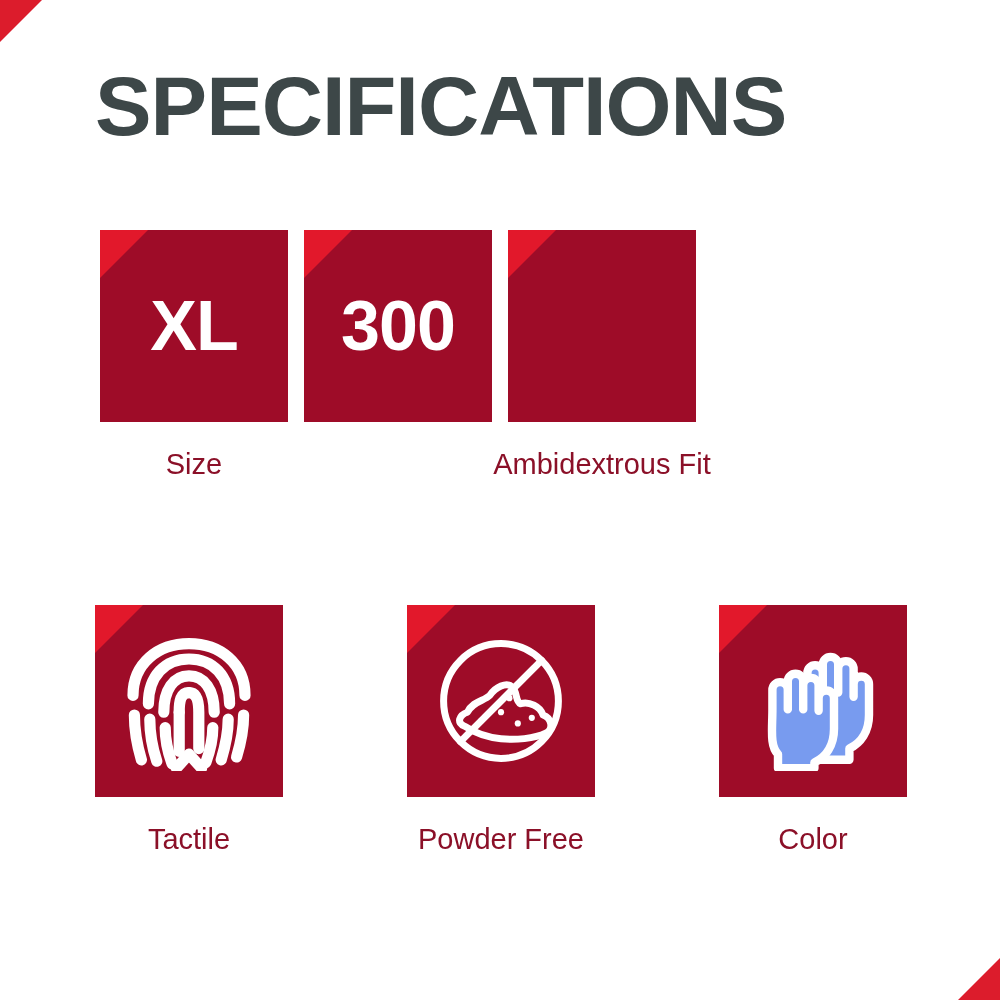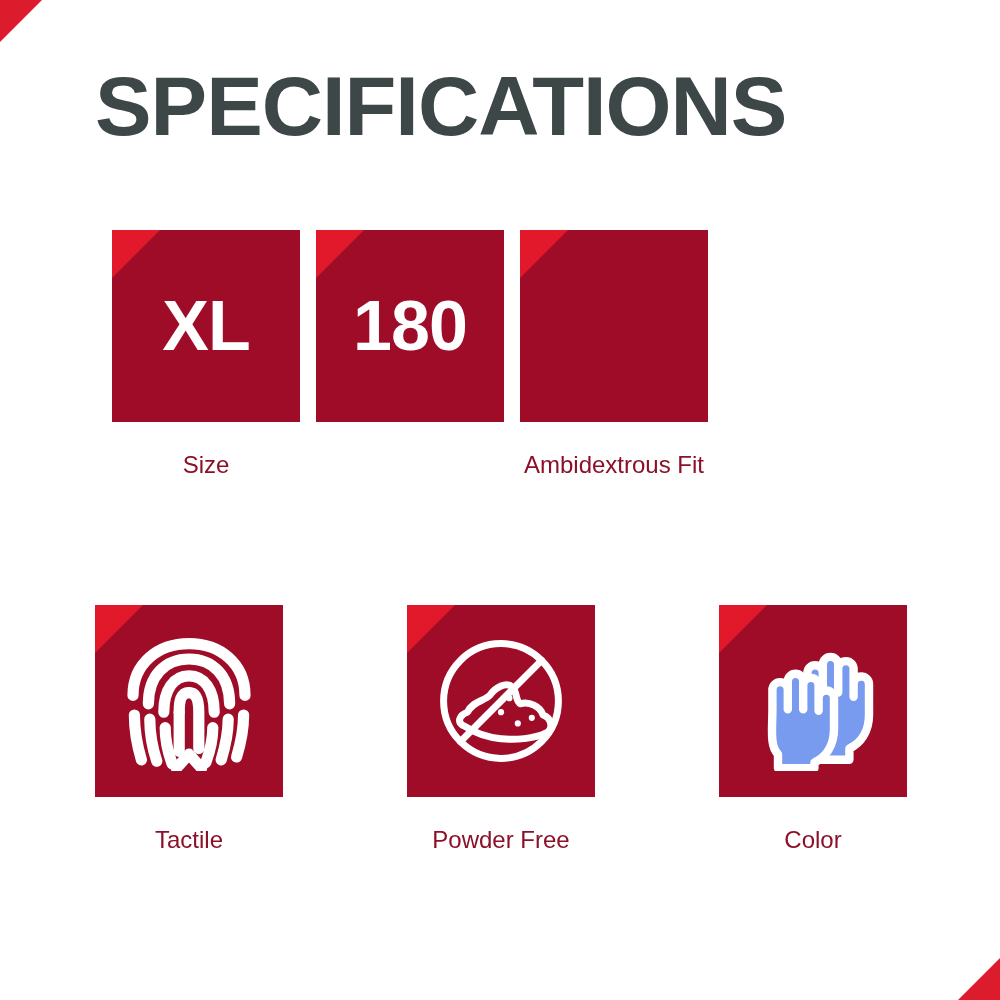--- a/index.html
+++ b/index.html
@@ -44,21 +44,21 @@
     letter-spacing: -1px;
     color: #3D4748;
     white-space: nowrap;
     transform: scaleX(1.01);
     transform-origin: left center;
   }
 
   
   .spec-grid {
     position: absolute;
-    left: 112px;
+    left: 100px;
     top: 230px;
     width: 812px;
     display: grid;
     grid-template-columns: repeat(3, 188px);
     column-gap: 124px;
     row-gap: 0;
     gap: 16px;
   }
   .spec-row-2 {
     position: absolute;
@@ -108,21 +108,21 @@
     z-index: 2;
     width: 140px;
     height: 140px;
     display: block;
   }
 
   .spec-label {
     margin-top: 20px;
     text-align: center;
     color: #8B1028;
-    font-size: 24px;
+    font-size: 29px;
     line-height: 45px;
     font-weight: normal;
     width: 260px;
   }
 </style>
 </head>
 <body>
 
 <div class="corner corner-tl"></div>
 <div class="corner corner-br"></div>
@@ -135,21 +135,21 @@
     <div class="spec-tile">
       <div class="tile-accent"></div>
       <div class="tile-text">XL</div>
     </div>
     <div class="spec-label">Size</div>
   </div>
 
   <div class="spec-cell">
     <div class="spec-tile">
       <div class="tile-accent"></div>
-      <div class="tile-text">180</div>
+      <div class="tile-text">300</div>
     </div>
   </div>
 
   <div class="spec-cell">
     <div class="spec-tile">
       <div class="tile-accent"></div>
     </div>
     <div class="spec-label">Ambidextrous Fit</div>
   </div>
 

